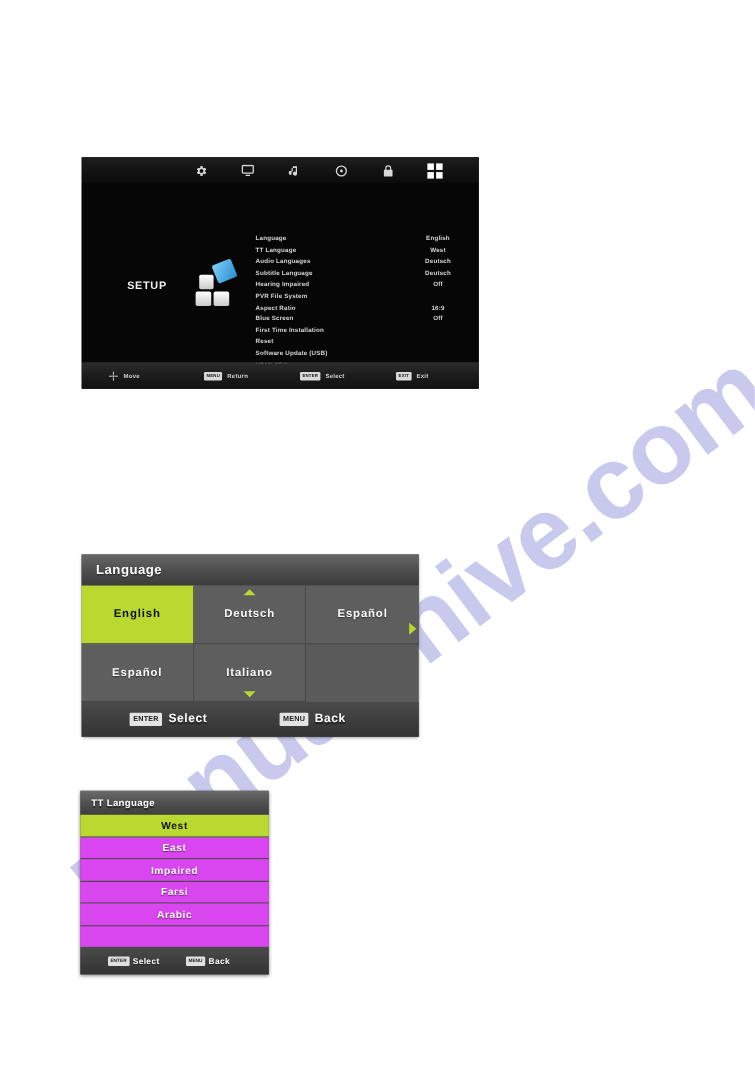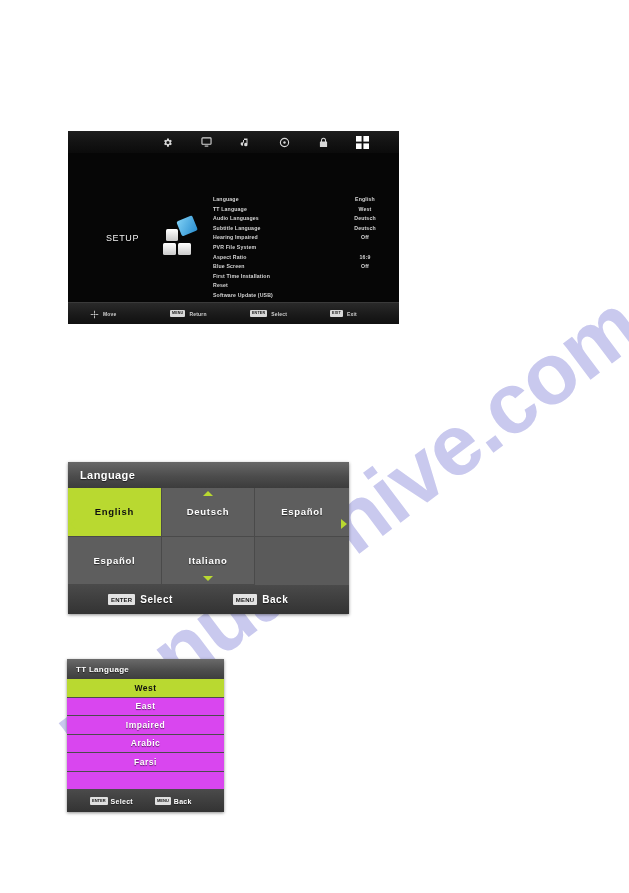--- a/index.html
+++ b/index.html
@@ -67,21 +67,21 @@
     height: 149px;
     background: #060606;
   }
 
   #setup-label {
     position: absolute;
     left: 38px;
     top: 80px;
     color: #f2f2f2;
     font-size: 9px;
-    font-weight: normal;
+    font-weight: bold;
     letter-spacing: 0.6px;
     text-shadow: 0 1px 1px #000;
   }
 
   #setup-graphic {
     position: absolute;
     left: 88px;
     top: 60px;
     width: 48px;
     height: 46px;
@@ -532,24 +532,24 @@
       <div class="tt-row selected">
         <span class="lbl">West</span>
       </div>
       <div class="tt-row">
         <span class="lbl">East</span>
       </div>
       <div class="tt-row">
         <span class="lbl">Impaired</span>
       </div>
       <div class="tt-row">
+        <span class="lbl">Farsi</span>
+      </div>
+      <div class="tt-row">
         <span class="lbl">Arabic</span>
-      </div>
-      <div class="tt-row">
-        <span class="lbl">Farsi</span>
       </div>
       <div class="tt-row empty"></div>
     </div>
   <div id="tt-footer">
       <div class="fi">
         <span class="keycap-sm">ENTER</span>
         <span class="foot-label-sm">Select</span>
       </div>
       <div class="fi">
         <span class="keycap-sm">MENU</span>

